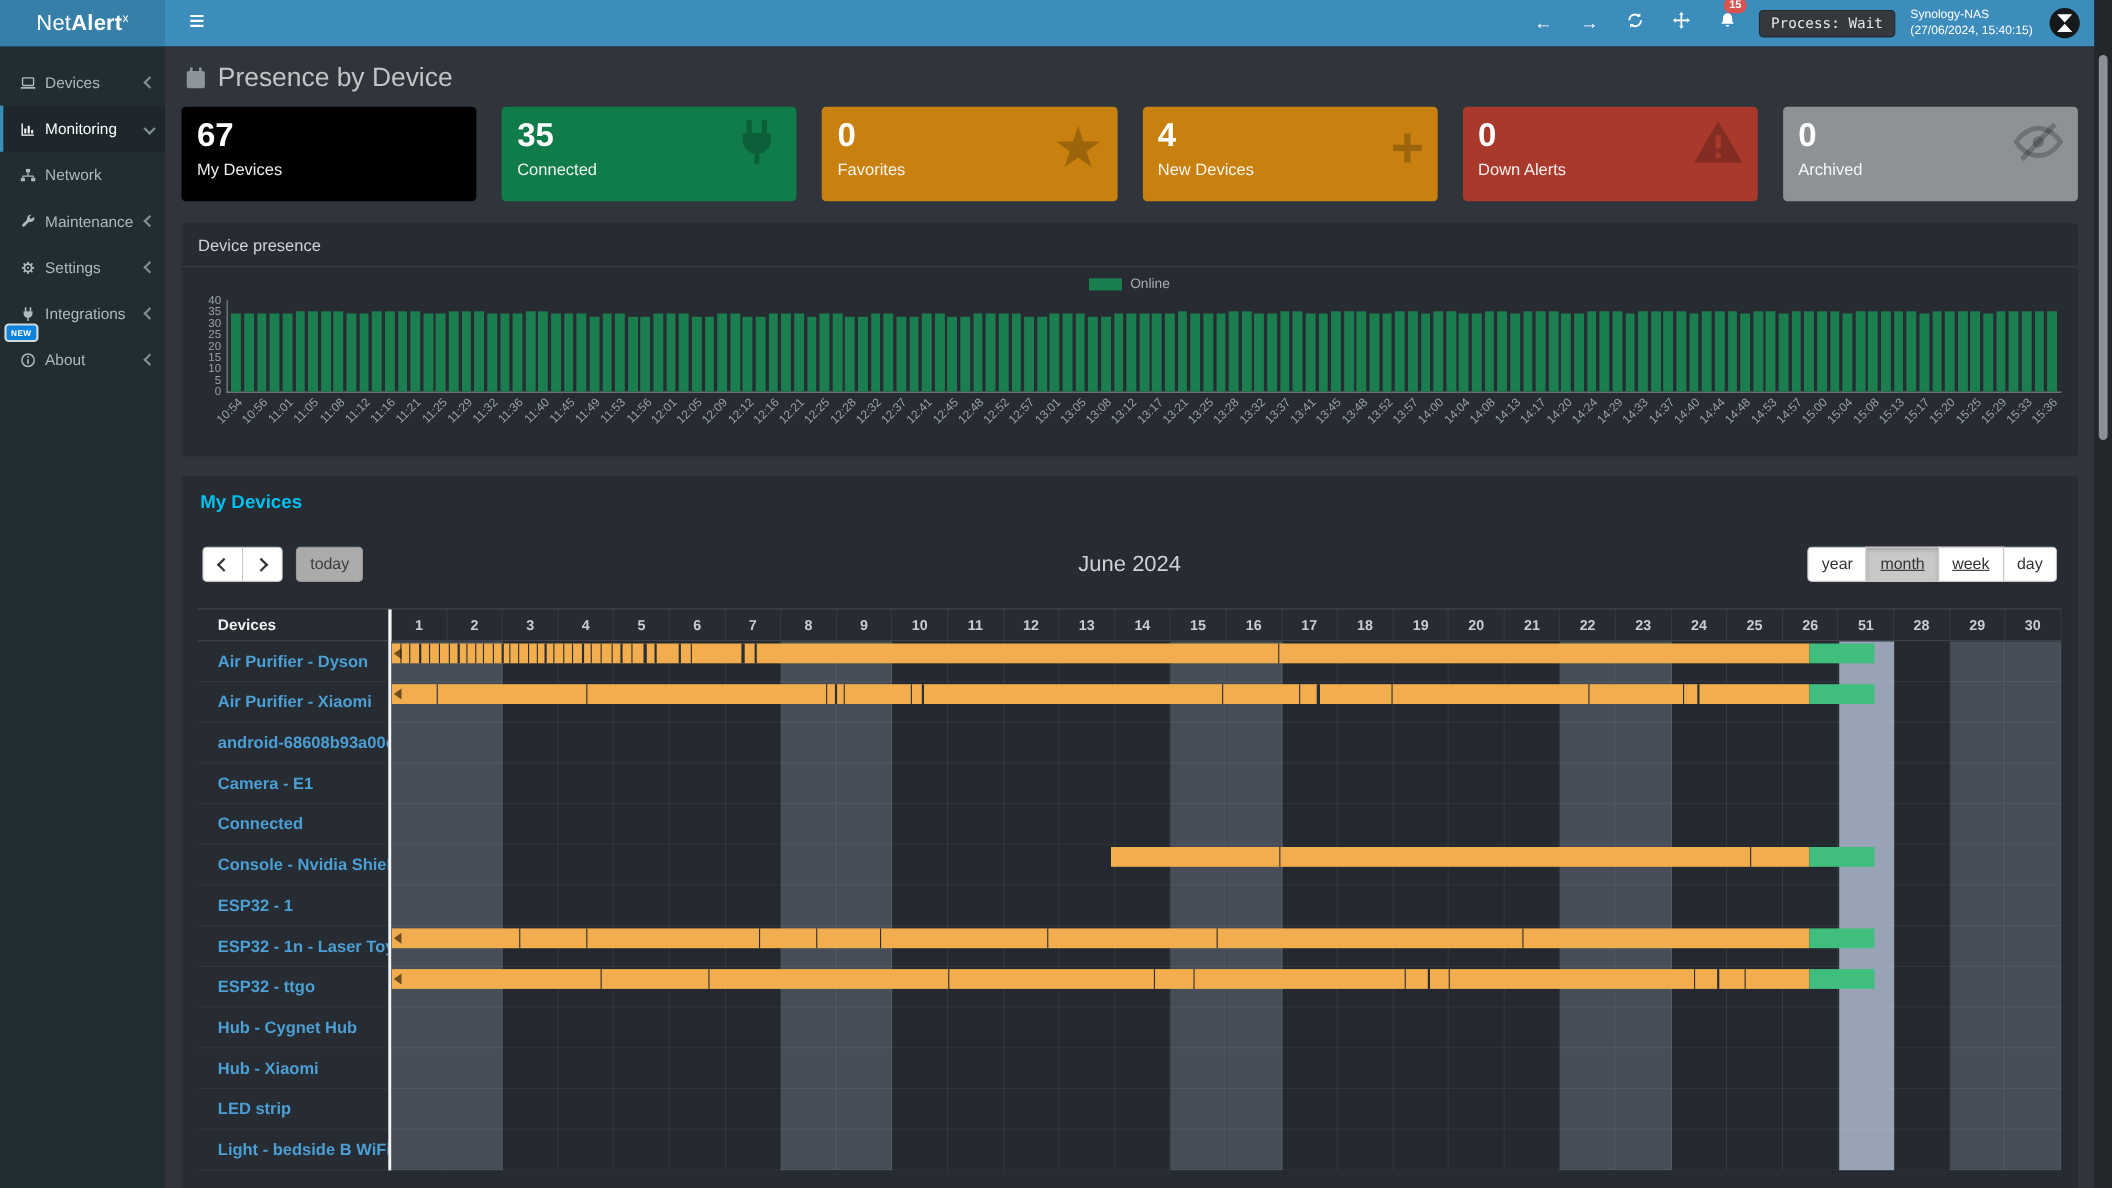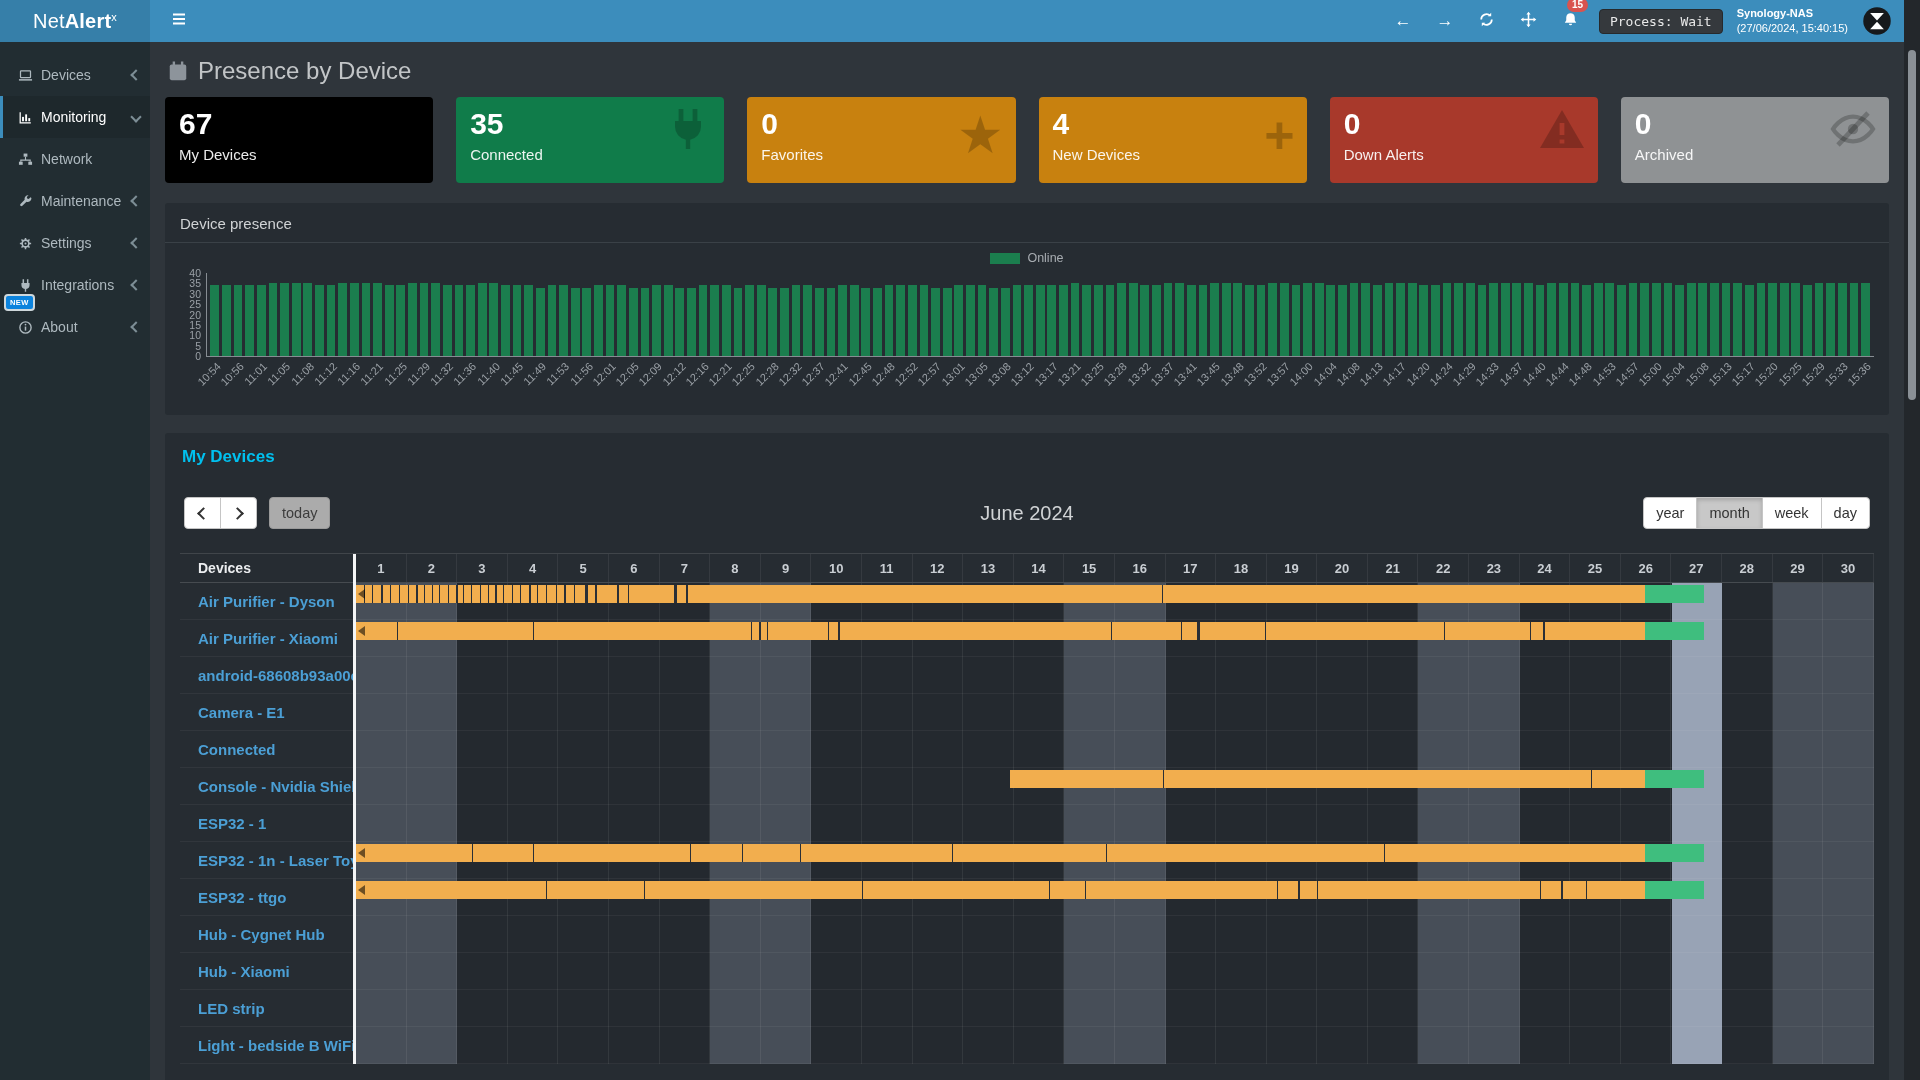--- a/index.html
+++ b/index.html
@@ -14,21 +14,21 @@
   .topbar-main{flex:1;display:flex;align-items:center;padding:0 12px 0 15px;color:#fff;}
   .tb-btn{width:28px;height:28px;display:flex;align-items:center;justify-content:center;color:#fff;cursor:pointer;}
   .tb-right{margin-left:auto;display:flex;align-items:center;gap:14px;}
   .tb-arrow{font-size:17px;}
   .bell-wrap{position:relative;}
   .badge{position:absolute;top:-9px;left:10px;background:#d9534f;color:#fff;font-size:10px;font-weight:bold;
     border-radius:8px;padding:1px 5px;line-height:12px;}
   .proc-tip{background:#35393d;border:1px solid #26292c;color:#e9e9e9;border-radius:4px;padding:4px 10px;
     font-family:"DejaVu Sans Mono",monospace;font-size:13px;}
   .host-block{font-size:11px;line-height:1.35;color:#fff;}
-  .host-block .hn{font-weight:700;}
+  .host-block .hn{font-weight:400;}
   .avatar{width:30px;height:30px;border-radius:50%;overflow:hidden;cursor:pointer;}
 
   
   .sidebar{position:absolute;top:42px;left:0;width:150px;bottom:0;background:#222d32;z-index:9;padding-top:12px;}
   .side-item{height:42px;display:flex;align-items:center;color:#aeb9bf;font-size:14px;cursor:pointer;
     border-left:3px solid transparent;padding-right:10px;}
   .side-item .ic{width:20px;margin-left:12px;margin-right:6px;display:flex;align-items:center;justify-content:center;color:#aeb9bf;}
   .side-item .lbl{flex:1;}
   .side-item.active{background:#1e282c;border-left-color:#3c8dbc;color:#fff;}
   .side-item.active .ic{color:#fff;}
@@ -77,21 +77,21 @@
   .mydev-title{color:#00c0ef;font-size:17px;font-weight:600;margin:2px 0 0 2px;}
   .fc-toolbar{position:relative;height:32px;margin-top:30px;}
   .fc-left{position:absolute;left:4px;top:0;display:flex;}
   .fc-right{position:absolute;right:4px;top:0;display:flex;}
   .fc-title{text-align:center;font-size:20px;color:#d0d3d5;line-height:32px;}
   .fc-btn{background:#fff;border:1px solid #c5c5c5;color:#333;font-size:14.5px;height:32px;padding:0 12px;
     cursor:pointer;box-sizing:border-box;display:flex;align-items:center;font-family:inherit;}
   .fc-btn.first{border-radius:4px 0 0 4px;}
   .fc-btn.last{border-radius:0 4px 4px 0;margin-left:-1px;}
   .fc-btn.only{border-radius:4px;}
-  .fc-btn.mid{margin-left:-1px;}
+  .fc-btn.mid{margin-left:-1px;text-decoration:underline;}
   .fc-btn.disabled{background:#ababab;color:#3c3c3c;border-color:#9a9a9a;margin-left:12px;}
   .fc-btn.pressed{background:#c8c8c8;box-shadow:inset 0 2px 4px rgba(0,0,0,.18);}
   .fc-chev{width:7px;height:7px;border-right:2px solid #333;border-bottom:2px solid #333;display:inline-block;}
   .fc-chev.l{transform:rotate(135deg);margin-left:2px;}
   .fc-chev.r{transform:rotate(-45deg);margin-right:2px;}
 
   .cal-table{display:flex;margin-top:24px;border-top:1px solid rgba(255,255,255,.12);}
   .dev-col{width:173px;flex:none;}
   .dev-head{height:29px;line-height:29px;padding-left:18px;font-size:14px;font-weight:bold;color:#eceef0;
     box-sizing:border-box;border-bottom:1px solid rgba(255,255,255,.15);}
@@ -915,21 +915,21 @@
               <div class="day-head">17</div>
               <div class="day-head">18</div>
               <div class="day-head">19</div>
               <div class="day-head">20</div>
               <div class="day-head">21</div>
               <div class="day-head">22</div>
               <div class="day-head">23</div>
               <div class="day-head">24</div>
               <div class="day-head">25</div>
               <div class="day-head">26</div>
-              <div class="day-head">27</div>
+              <div class="day-head">51</div>
               <div class="day-head">28</div>
               <div class="day-head">29</div>
               <div class="day-head">30</div>
             </div>
           <div class="cal-grid" id="cal-grid">
             <div class="col-layer" id="col-layer">
                 <div class="gcol weekend" style="background: rgb(71, 78, 88);"></div>
                 <div class="gcol weekend" style="background: rgb(71, 78, 88);"></div>
                 <div class="gcol"></div>
                 <div class="gcol"></div>

